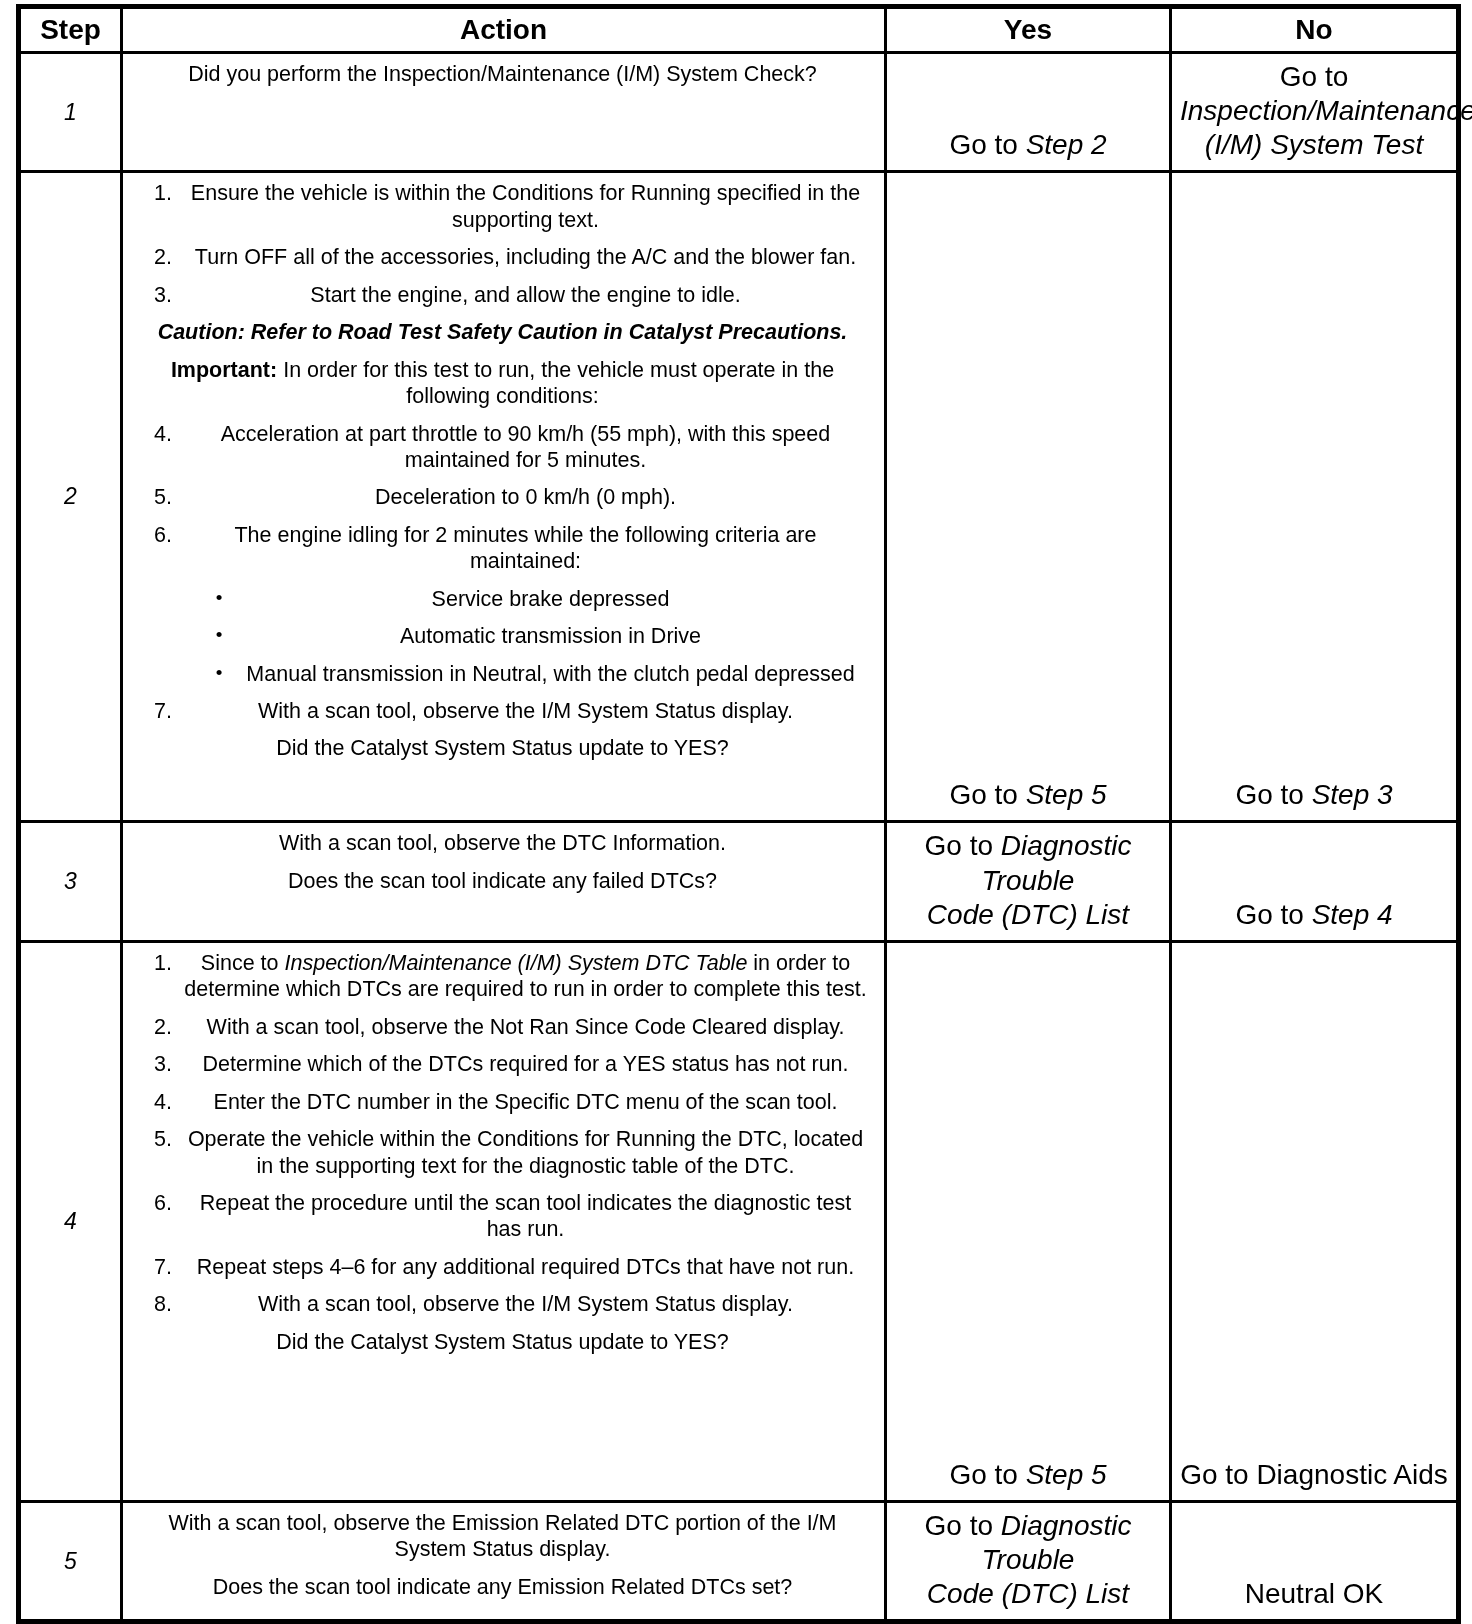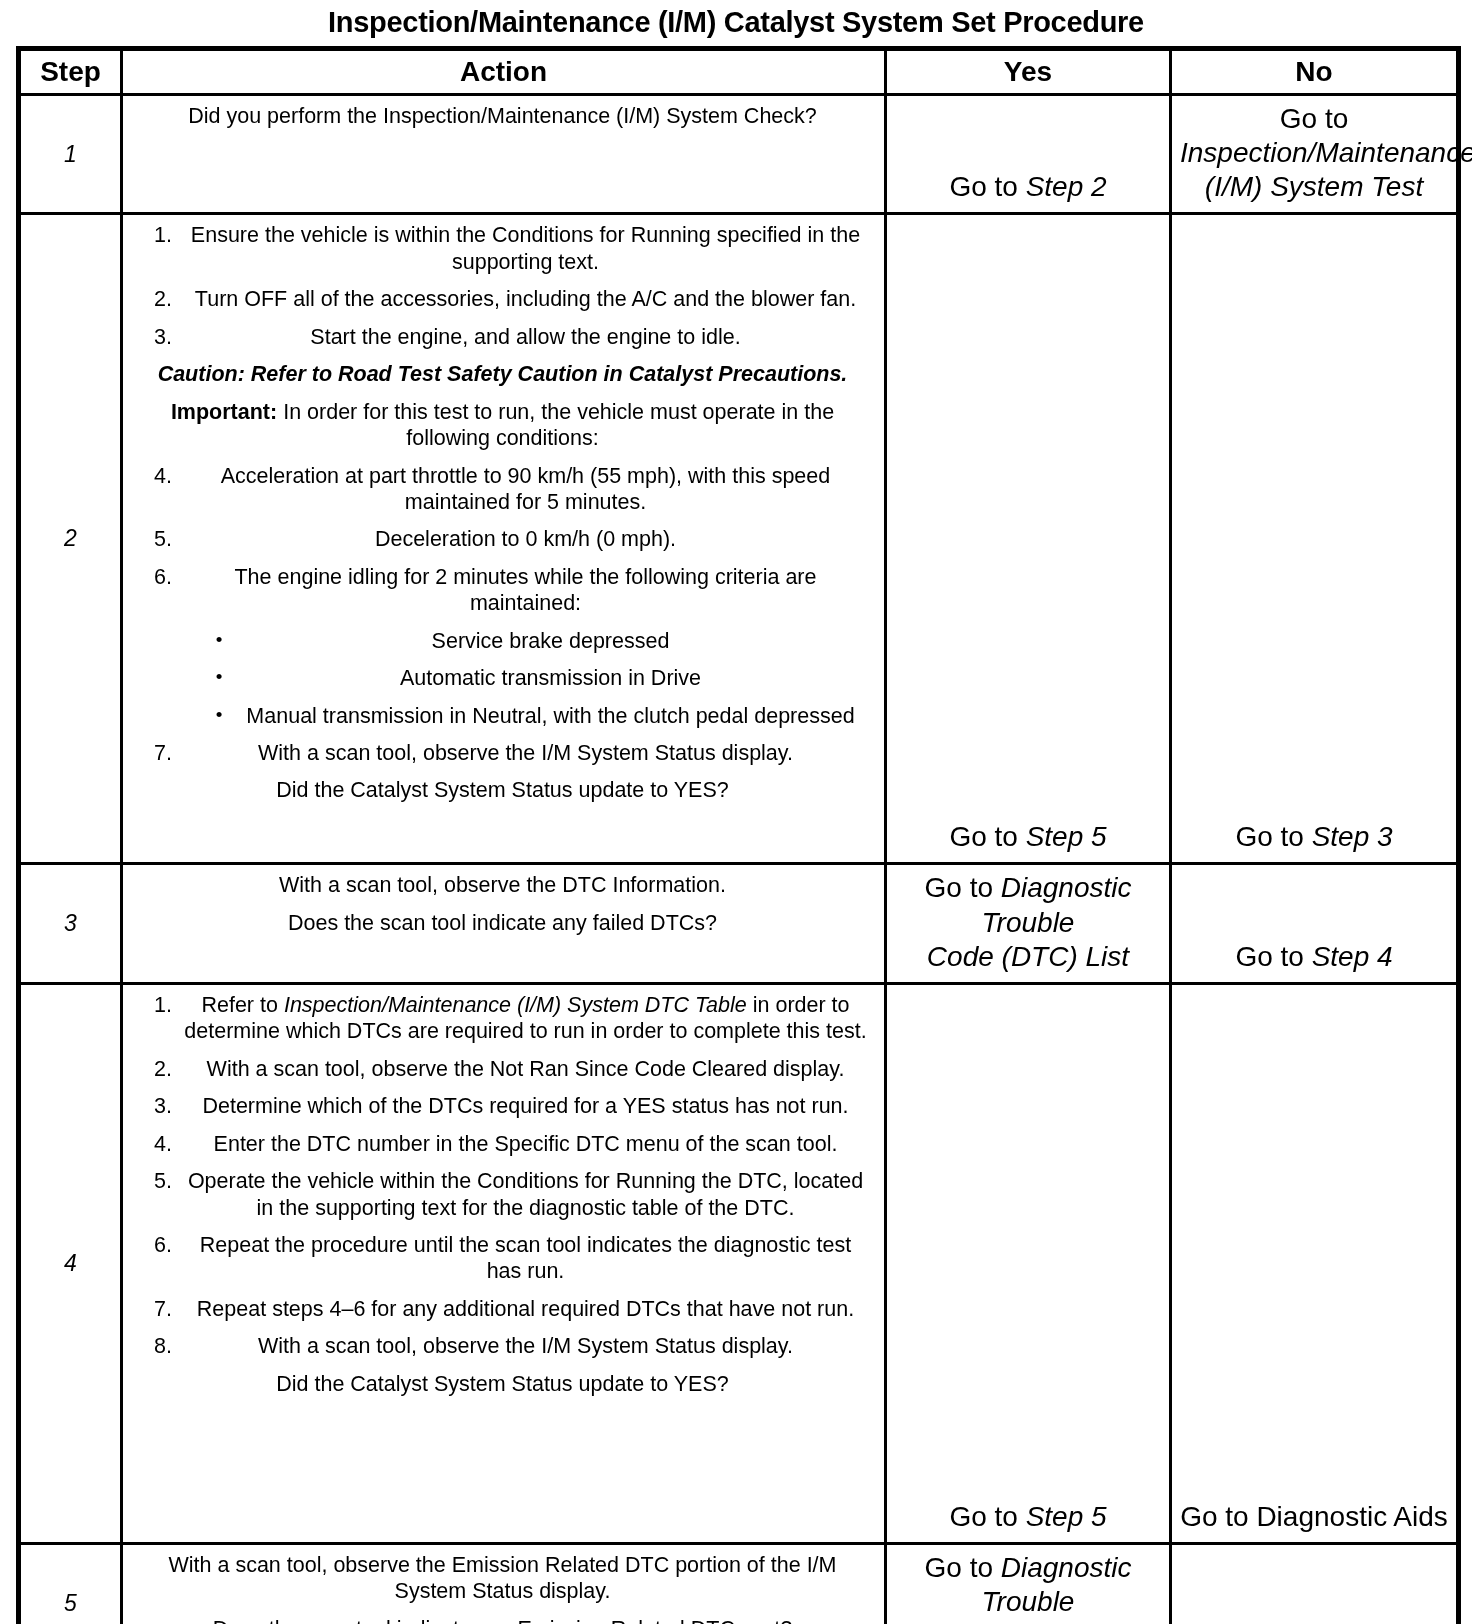--- a/index.html
+++ b/index.html
@@ -66,21 +66,20 @@
   }
   td.decision-cell.v-bottom{vertical-align:bottom;}
   td.decision-cell.v-top{vertical-align:top;}
   .it{font-style:italic;}
   .bd{font-weight:bold;}
 </style>
 </head>
 <body>
 
 <div class="page">
-  <div class="doc-title">Inspection/Maintenance (I/M) Catalyst System Set Procedure</div>
   <table class="proc">
     <colgroup>
       <col style="width:103px">
       <col style="width:764px">
       <col style="width:285px">
       <col style="width:288px">
     </colgroup>
     <thead>
       <tr>
         <th>Step</th>
@@ -171,21 +170,21 @@
           </td>
           <td class="decision-cell v-bottom">
             <div class="line"><span class="">Go to </span><span class="it">Step 4</span></div>
           </td>
         </tr>
         <tr>
           <td class="step-cell">4</td>
           <td class="action-cell">
             <div class="block num">
               <span class="marker">1.</span>
-              <span class="btext"><span class="">Refer to </span><span class="it">Inspection/Maintenance (I/M) System DTC Table</span><span class=""> in order to determine which DTCs are required to run in order to complete this test.</span></span>
+              <span class="btext"><span class="">Since to </span><span class="it">Inspection/Maintenance (I/M) System DTC Table</span><span class=""> in order to determine which DTCs are required to run in order to complete this test.</span></span>
             </div>
             <div class="block num">
               <span class="marker">2.</span>
               <span class="btext"><span class="">With a scan tool, observe the Not Ran Since Code Cleared display.</span></span>
             </div>
             <div class="block num">
               <span class="marker">3.</span>
               <span class="btext"><span class="">Determine which of the DTCs required for a YES status has not run.</span></span>
             </div>
             <div class="block num">

